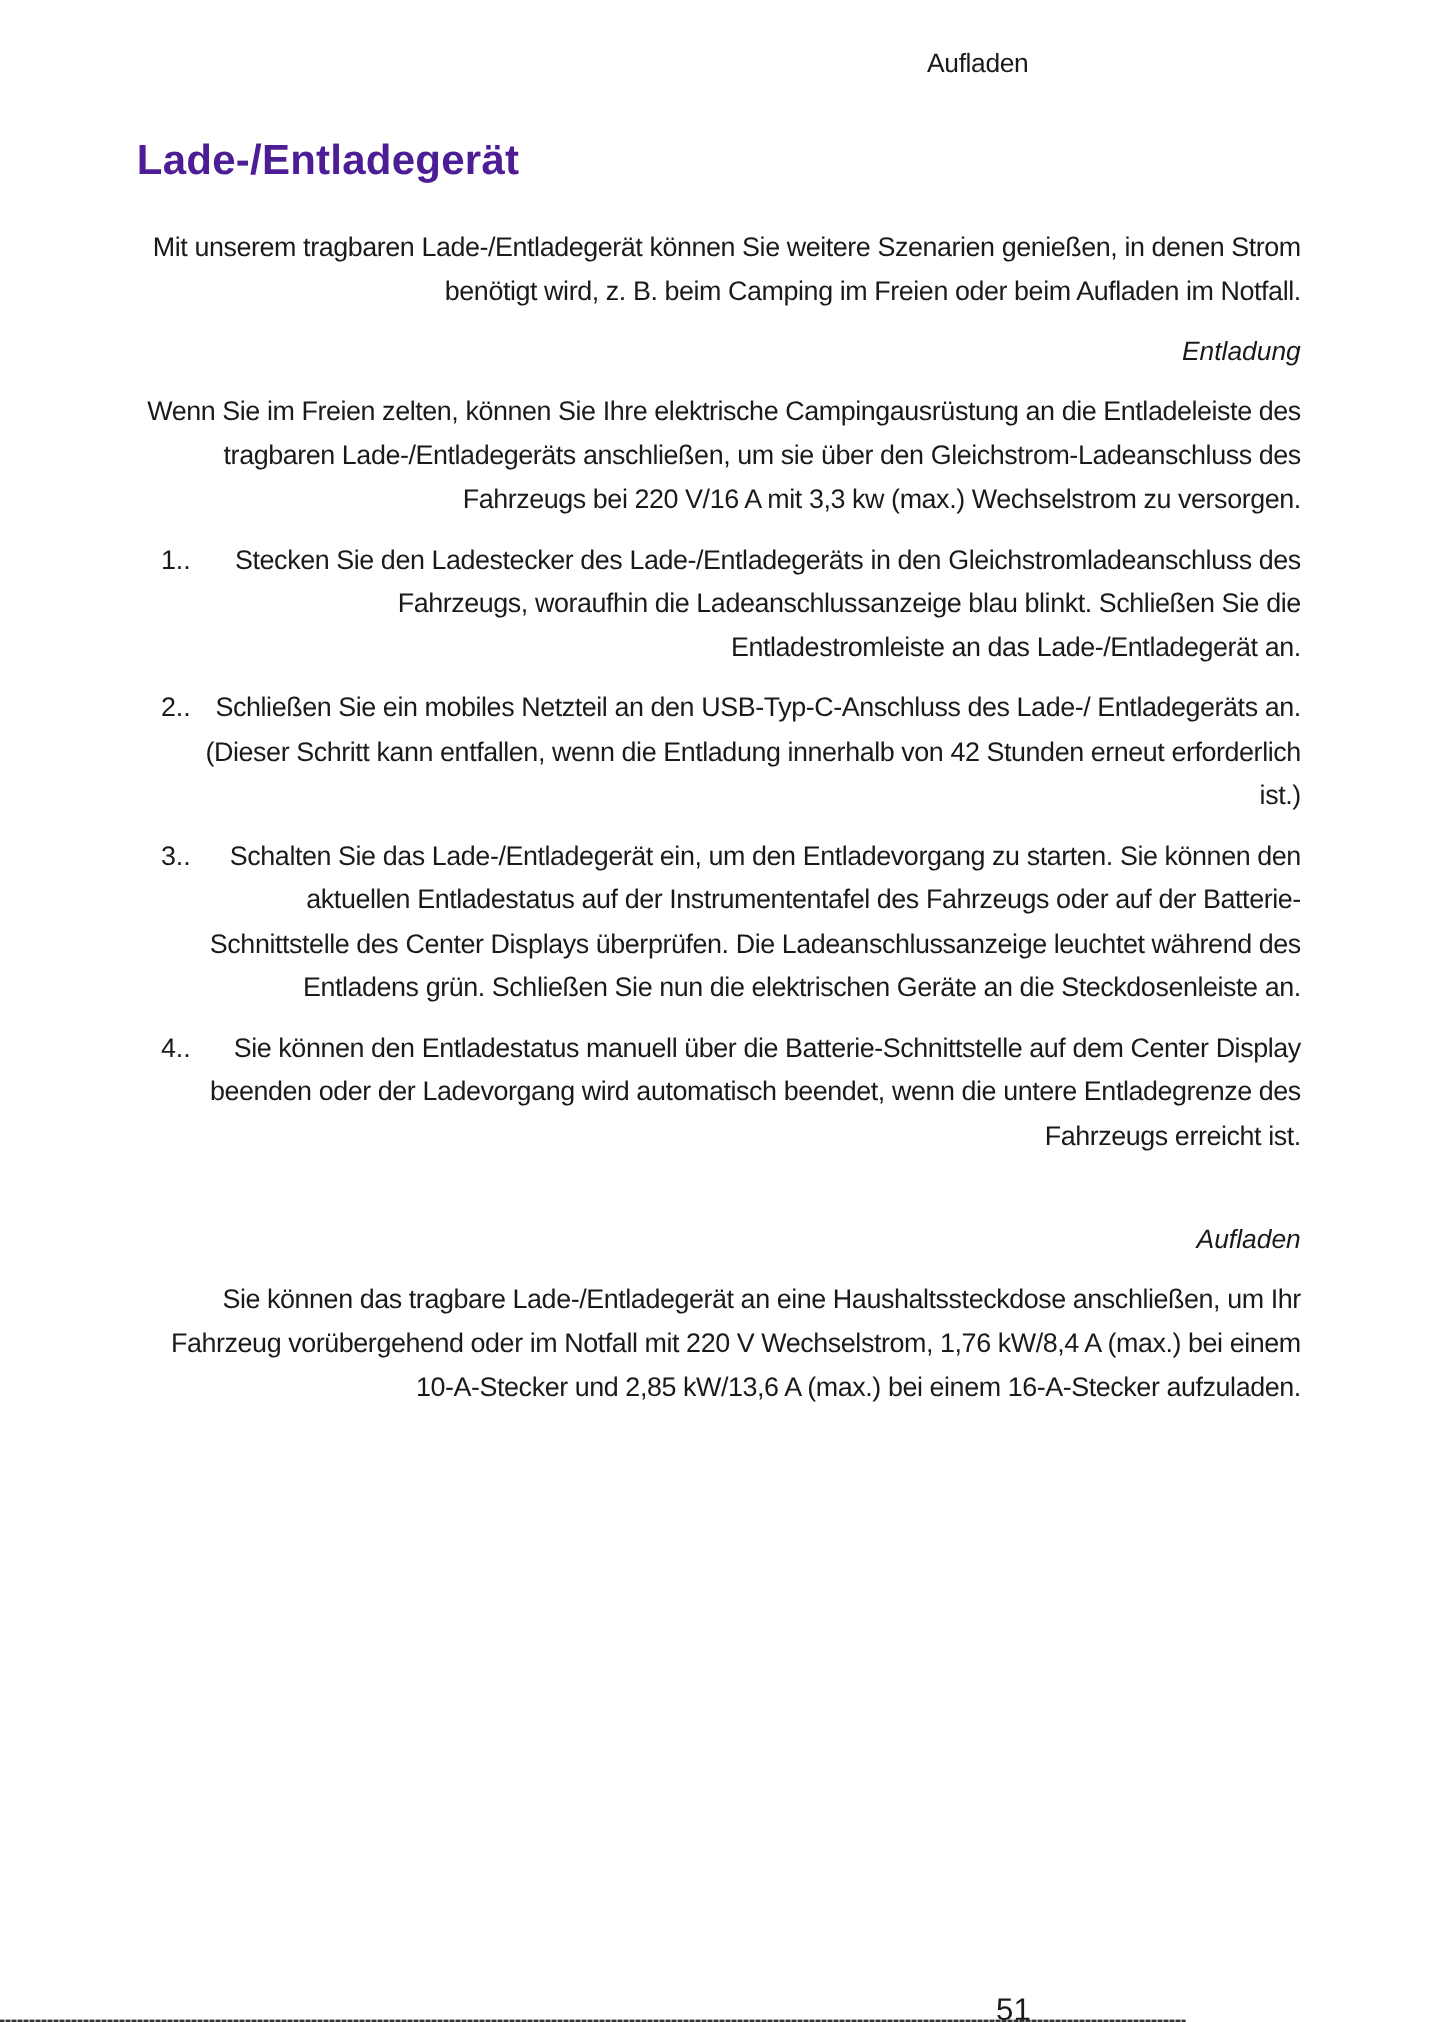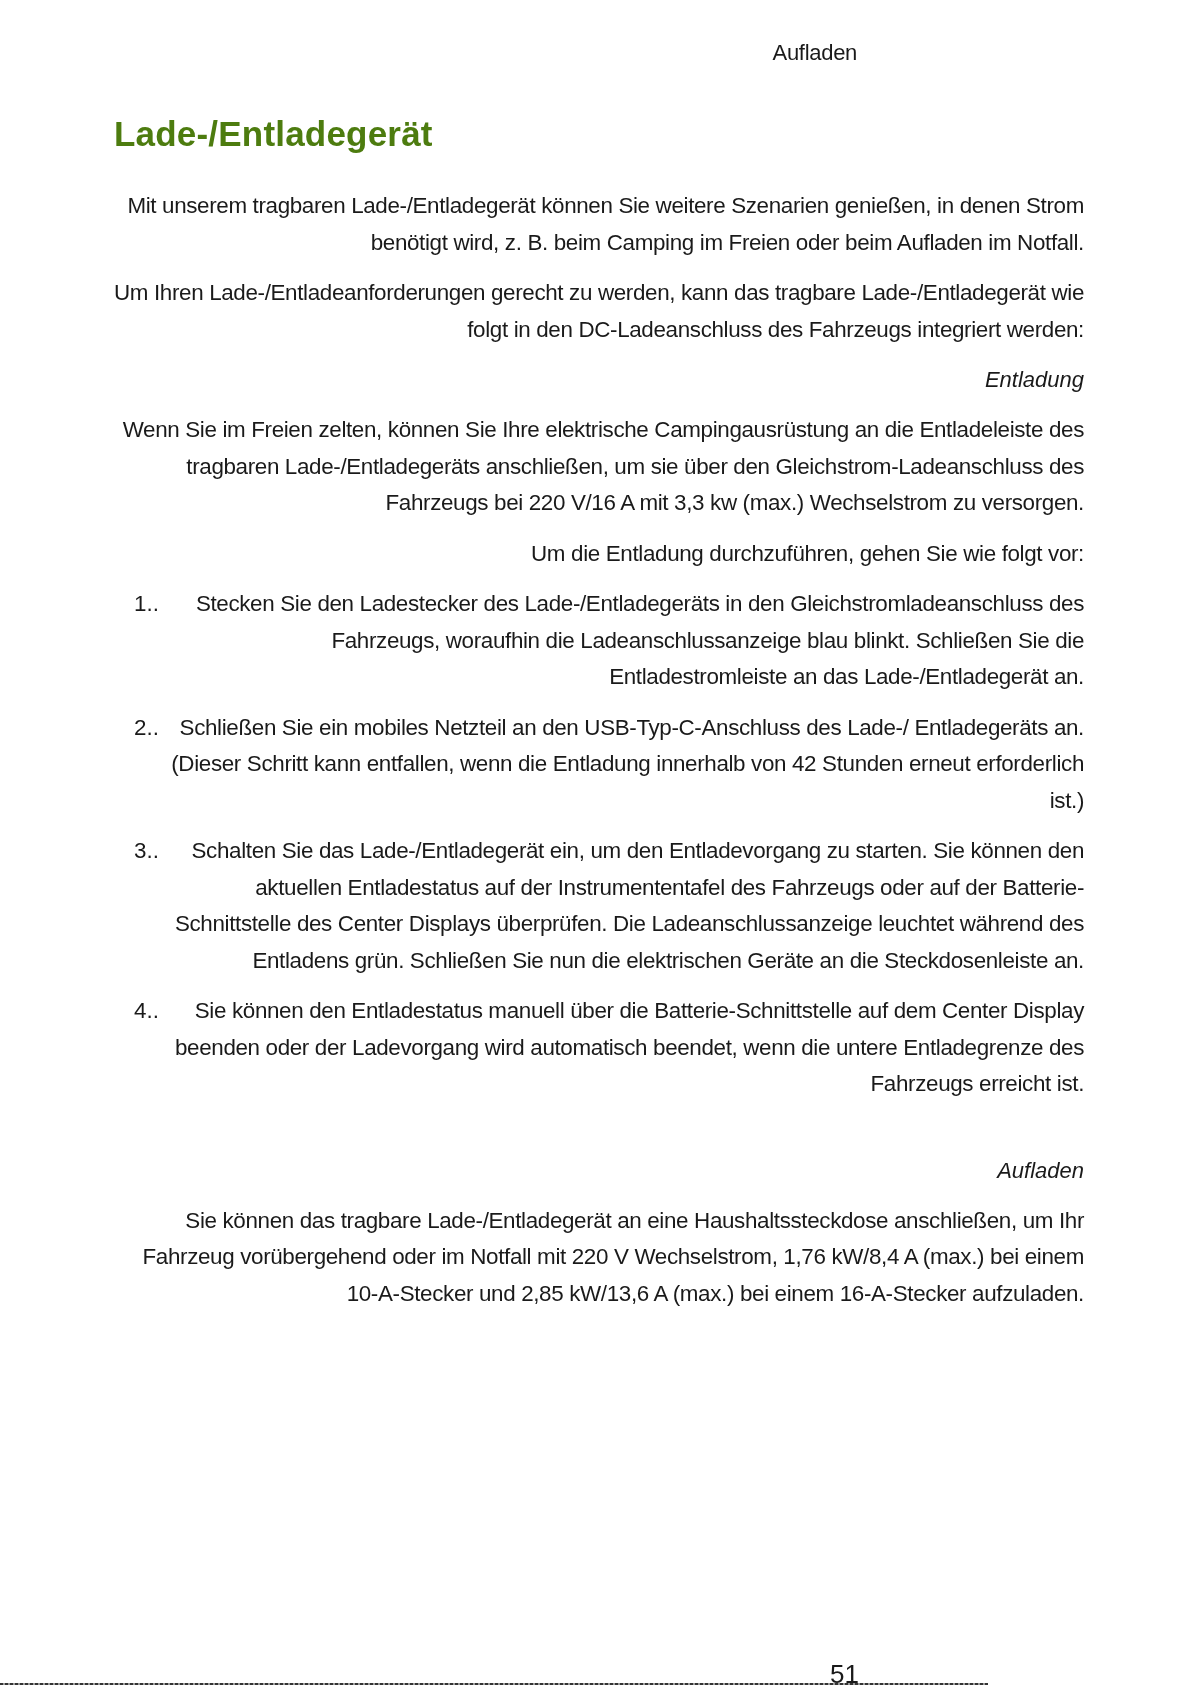--- a/index.html
+++ b/index.html
@@ -1,20 +1,20 @@
 <!DOCTYPE html>
 <html><head>
   <meta charset="utf-8">
   <style>
     html, body { margin: 0; padding: 0; background: #ffffff; }
     body { width: 1192px; height: 1685px; position: relative; overflow: hidden;
            font-family: "Liberation Sans", "DejaVu Sans", sans-serif; color: #1a1a1a; }
     .page { position: absolute; left: 0; top: 0; width: 988px; height: 1685px; }
     .running-header { position: absolute; top: 40px; right: 131px; font-size: 22px; color: #1a1a1a; letter-spacing: -0.3px; }
-    .title { position: absolute; left: 114px; top: 114px; margin: 0; font-size: 35px; font-weight: bold; color: #4d7c0f; letter-spacing: 0.2px; }
+    .title { position: absolute; left: 114px; top: 114px; margin: 0; font-size: 35px; font-weight: bold; color: #4c1d95; letter-spacing: 0.2px; }
     .content { position: absolute; left: 114px; top: 188px; width: 970px; text-align: right; }
     p, .step-text { margin: 0; font-size: 22.4px; line-height: 36.5px; letter-spacing: -0.35px; }
     p { margin-bottom: 14px; }
     .subhead { margin: 0; font-size: 22px; font-weight: normal; font-style: italic; line-height: 36px; margin-bottom: 14px; margin-top: 10px; }
     ol.steps { list-style: none; padding: 0; margin: 0; }
     ol.steps li { display: flex; margin-bottom: 14px; }
     .step-num { width: 45px; flex: 0 0 45px; font-size: 22.4px; line-height: 36.5px; }
     .step-text { flex: 1; }
     b { font-weight: normal; }
     .gap-before-aufladen { height: 26px; }
@@ -25,25 +25,23 @@
 </head>
 <body>
 
 <div class="page">
   <div class="running-header">Aufladen</div>
 
   <h1 class="title">Lade-/Entladegerät</h1>
 
   <div class="content">
     <p>Mit unserem tragbaren Lade-/Entladegerät können Sie weitere Szenarien genießen, in denen Strom benötigt wird, z. B. beim Camping im Freien oder beim Aufladen im Notfall.</p>
-    <p>Um Ihren Lade-/Entladeanforderungen gerecht zu werden, kann das tragbare Lade-/Entladegerät wie folgt in den DC-Ladeanschluss des Fahrzeugs integriert werden:</p>
 
     <h2 class="subhead">Entladung</h2>
     <p>Wenn Sie im Freien zelten, können Sie Ihre elektrische Campingausrüstung an die Entladeleiste des tragbaren Lade-/Entladegeräts anschließen, um sie über den Gleichstrom-Ladeanschluss des Fahrzeugs bei 220 V/16 A mit 3,3 kw (max.) Wechselstrom zu versorgen.</p>
-    <p>Um die Entladung durchzuführen, gehen Sie wie folgt vor:</p>
 
     <ol class="steps">
       <li>
         <span class="step-num">1..</span>
         <span class="step-text">Stecken Sie den Ladestecker des Lade-/Entladegeräts in den Gleichstromladeanschluss des Fahrzeugs, woraufhin die Ladeanschlussanzeige blau blinkt. Schließen Sie die Entladestromleiste an das Lade-/Entladegerät an.</span>
       </li>
       <li>
         <span class="step-num">2..</span>
         <span class="step-text">Schließen Sie ein mobiles Netzteil an den USB-Typ-C-Anschluss des Lade-/ Entladegeräts an. (Dieser Schritt kann entfallen, wenn die Entladung innerhalb von 42 Stunden erneut erforderlich ist.)</span>
       </li>

